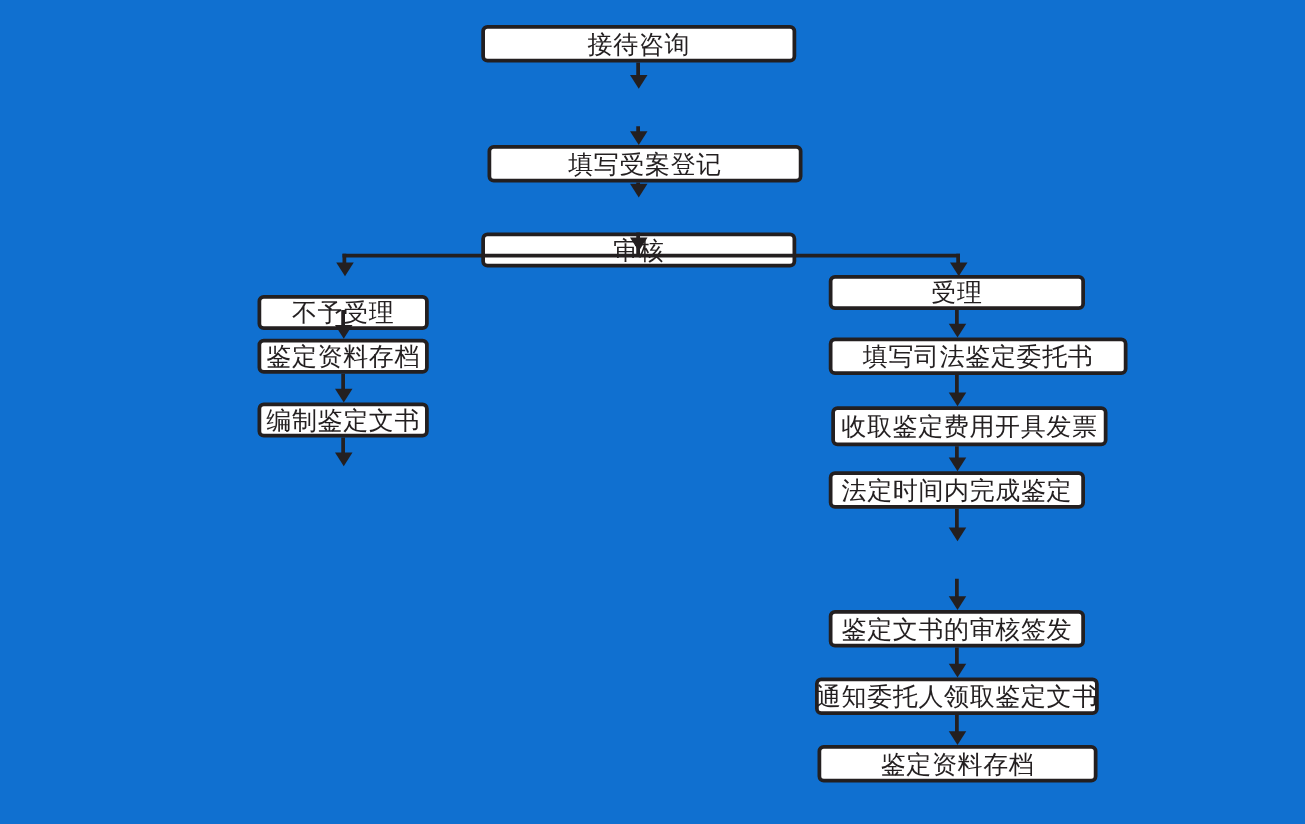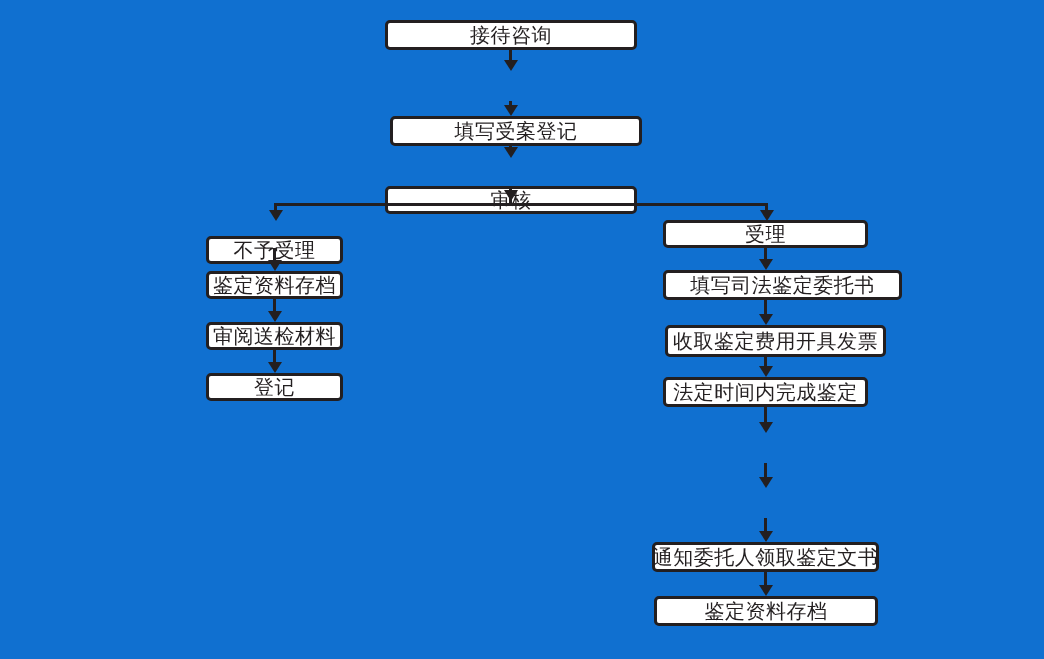--- a/index.html
+++ b/index.html
@@ -59,33 +59,33 @@
 
 
   <div class="node" style="left:390px;top:116px;width:252px;height:30px;">填写受案登记</div>
 
   <div class="node" style="left:385px;top:162px;width:252px;height:28px;margin-top:24px;">审核</div>
 
   <div class="node" style="left:206px;top:220px;width:137px;height:28px;margin-top:16px;">不予受理</div>
 
   <div class="node" style="left:206px;top:271px;width:137px;height:28px;">鉴定资料存档</div>
 
-  <div class="node" style="left:206px;top:322px;width:137px;height:28px;">审阅送检材料</div>
+  <div class="node" style="left:206px;top:322px;width:137px;height:28px;">编制鉴定文书</div>
 
-  <div class="node" style="left:206px;top:373px;width:137px;height:28px;">登记</div>
 
   <div class="node" style="left:663px;top:220px;width:205px;height:28px;">受理</div>
 
   <div class="node" style="left:663px;top:270px;width:239px;height:30px;">填写司法鉴定委托书</div>
 
   <div class="node" style="left:665px;top:325px;width:221px;height:32px;">收取鉴定费用开具发票</div>
 
   <div class="node" style="left:663px;top:377px;width:205px;height:30px;">法定时间内完成鉴定</div>
 
 
+  <div class="node" style="left:663px;top:488px;width:205px;height:30px;">鉴定文书的审核签发</div>
 
   <div class="node" style="left:654px;top:596px;width:224px;height:30px;">鉴定资料存档</div>
 
   <div class="node" style="left:652px;top:542px;width:227px;height:30px;">通知委托人领取鉴定文书</div>
 
   <div class="conn conn-v" style="left:509px;top:50px;height:14px;"></div>
   <div class="arrowhead" style="left:504px;top:60px;"></div>
 
   <div class="conn conn-v" style="left:509px;top:101px;height:9px;"></div>
   <div class="arrowhead" style="left:504px;top:105px;"></div>

